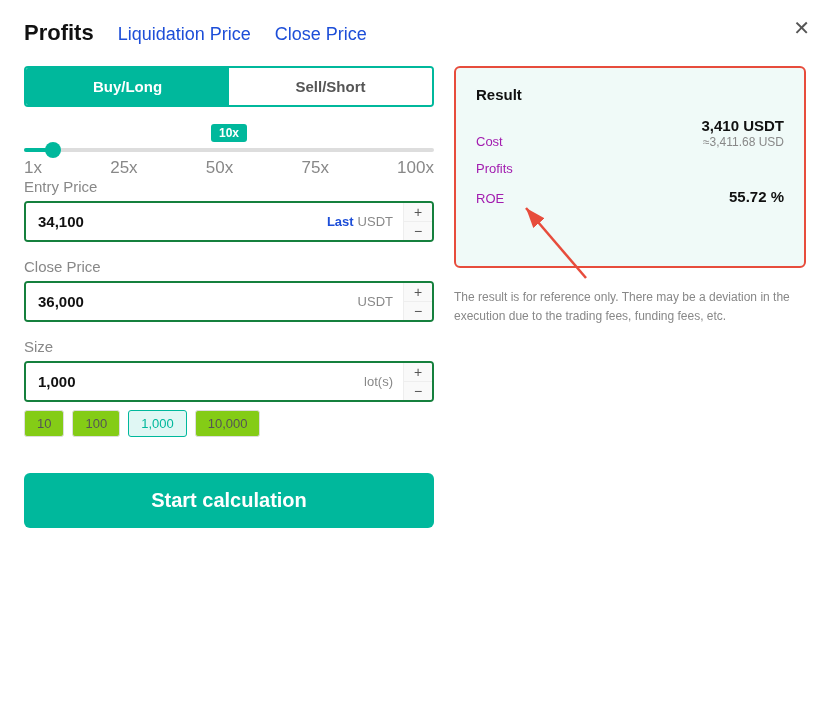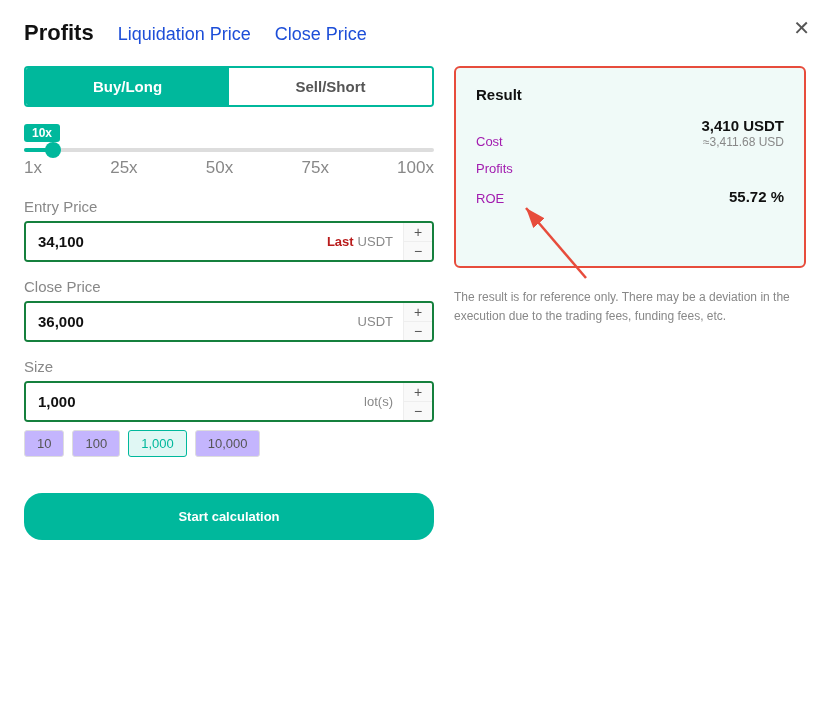--- a/index.html
+++ b/index.html
@@ -88,21 +88,21 @@
       color: #fff;
     }
 
     .toggle-btn.inactive-btn {
       background: #fff;
       color: #555;
     }
 
     
     .leverage-section {
-      margin-bottom: 20px;
+      text-align: center;
     }
 
     .leverage-badge {
       display: inline-block;
       background: #00b89c;
       color: #fff;
       font-size: 12px;
       font-weight: 700;
       padding: 2px 8px;
       border-radius: 3px;
@@ -181,21 +181,21 @@
       display: flex;
       align-items: center;
       padding: 0 10px;
       font-size: 13px;
       color: #888;
       background: #fff;
       gap: 4px;
     }
 
     .input-unit .last-label {
-      color: #b91c1c;
+      color: #1d4ed8;
       font-weight: 600;
     }
 
     .input-stepper {
       display: flex;
       flex-direction: column;
       border-left: 1px solid #eee;
     }
 
     .stepper-btn {
@@ -223,39 +223,39 @@
       margin-top: 8px;
     }
 
     .size-option {
       padding: 5px 12px;
       border: 1px solid #ddd;
       border-radius: 3px;
       font-size: 13px;
       color: #555;
       cursor: pointer;
-      background: #c4b5fd;
+      background: #84cc16;
     }
 
     .size-option.selected {
       background: #e0f7f4;
       color: #00b89c;
       border-color: #00b89c;
     }
 
     
     .calc-btn {
       width: 100%;
       padding: 16px;
       background: #00b89c;
       color: #fff;
-      font-size: 13px;
+      font-size: 20px;
       font-weight: 700;
       border: none;
-      border-radius: 18px;
+      border-radius: 6px;
       cursor: pointer;
       margin-top: 20px;
     }
 
     
     .right-panel {
       flex: 1;
       display: flex;
       flex-direction: column;
     }

